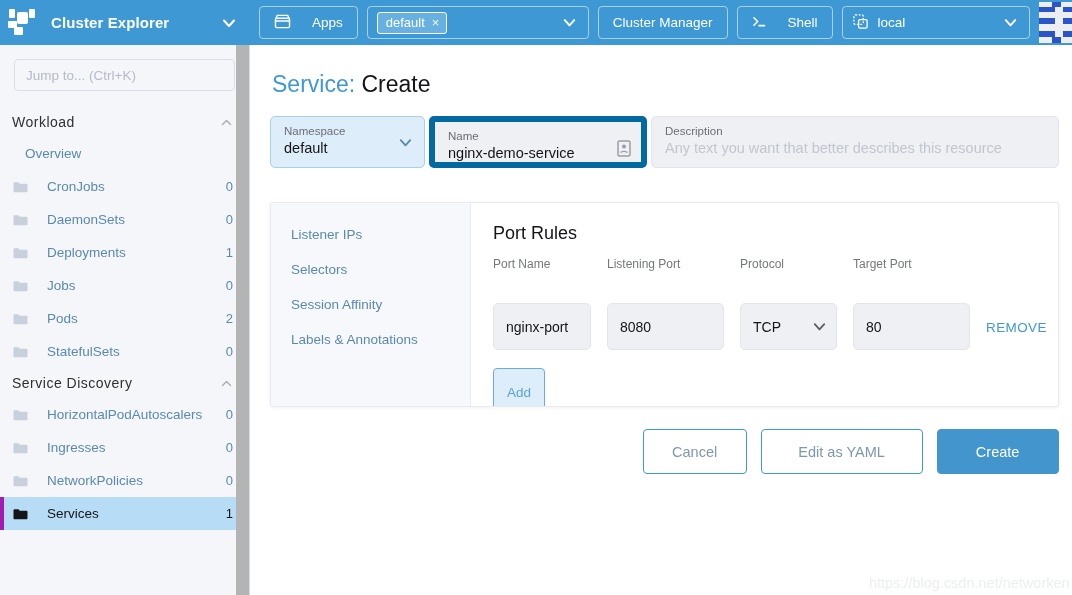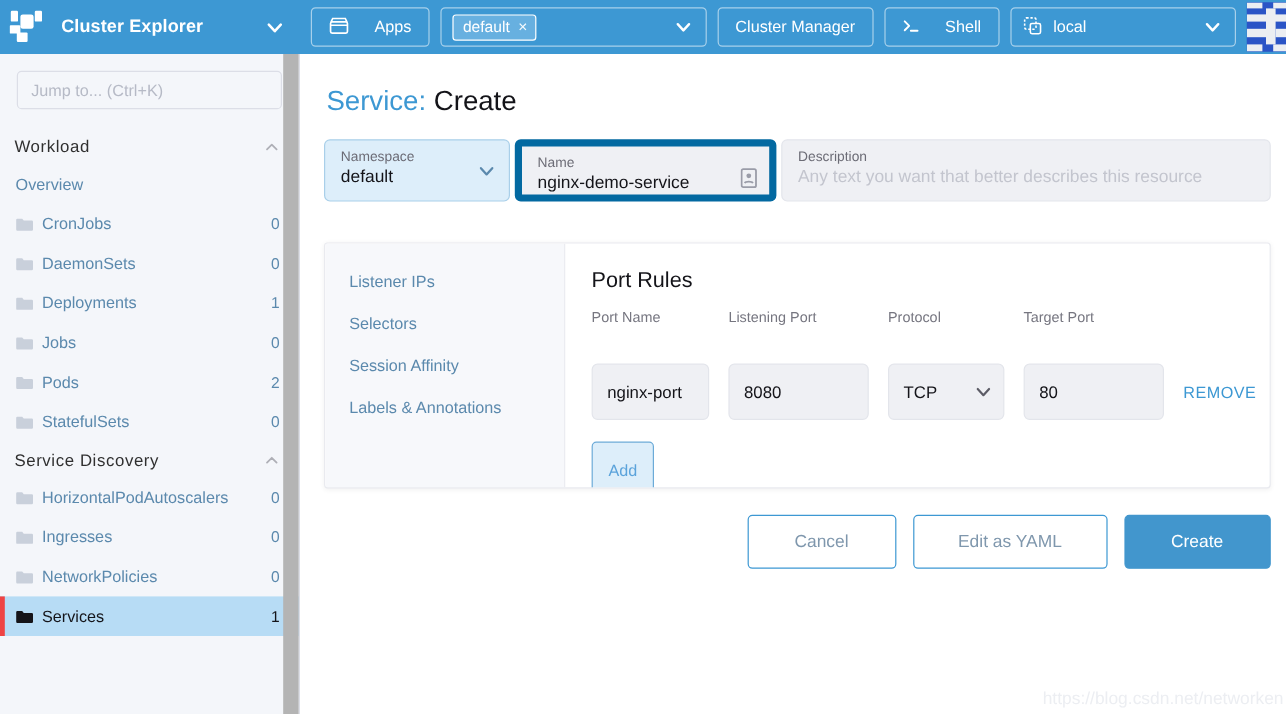--- a/index.html
+++ b/index.html
@@ -130,26 +130,26 @@
   .nav-item {
     display: flex; align-items: center;
     padding: 9px 16px 9px 13px;
     color: #5b89ad;
     font-size: 13.5px;
     cursor: pointer;
     gap: 7px;
   }
   .nav-item.plain { padding-left: 13px; }
   .nav-item .folder { width: 15px; height: 12px; flex: 0 0 auto; }
-  .nav-item .lbl { flex: 1 1 auto; white-space: nowrap; }
+  .nav-item .lbl { flex: 1 1 auto; white-space: nowrap; margin-left: 12px; }
   .nav-item .cnt { color: #5b89ad; font-size: 13px; }
   .nav-item.active {
     background: #b7dcf5;
     color: #141419;
-    border-left: 4px solid #ef4444;
+    border-left: 4px solid #a21caf;
     padding-left: 9px;
   }
   .nav-item.active .cnt { color: #141419; }
   .sb-scroll {
     position: absolute; right: 0; top: 0;
     width: 13px; height: 100%;
     background: #b4b4b4;
   }
 
   
@@ -309,21 +309,21 @@
     margin-top: 22px;
   }
   .fbtn {
     height: 45px;
     border-radius: 4px;
     font-size: 14.5px;
     display: flex; align-items: center; justify-content: center;
     cursor: pointer;
   }
   .btn-cancel {
-    width: 124px;
+    width: 104px;
     background: #ffffff;
     border: 1px solid #3d98d3;
     color: #7f97ad;
   }
   .btn-yaml {
     width: 162px;
     background: #ffffff;
     border: 1px solid #3d98d3;
     color: #7f97ad;
   }

